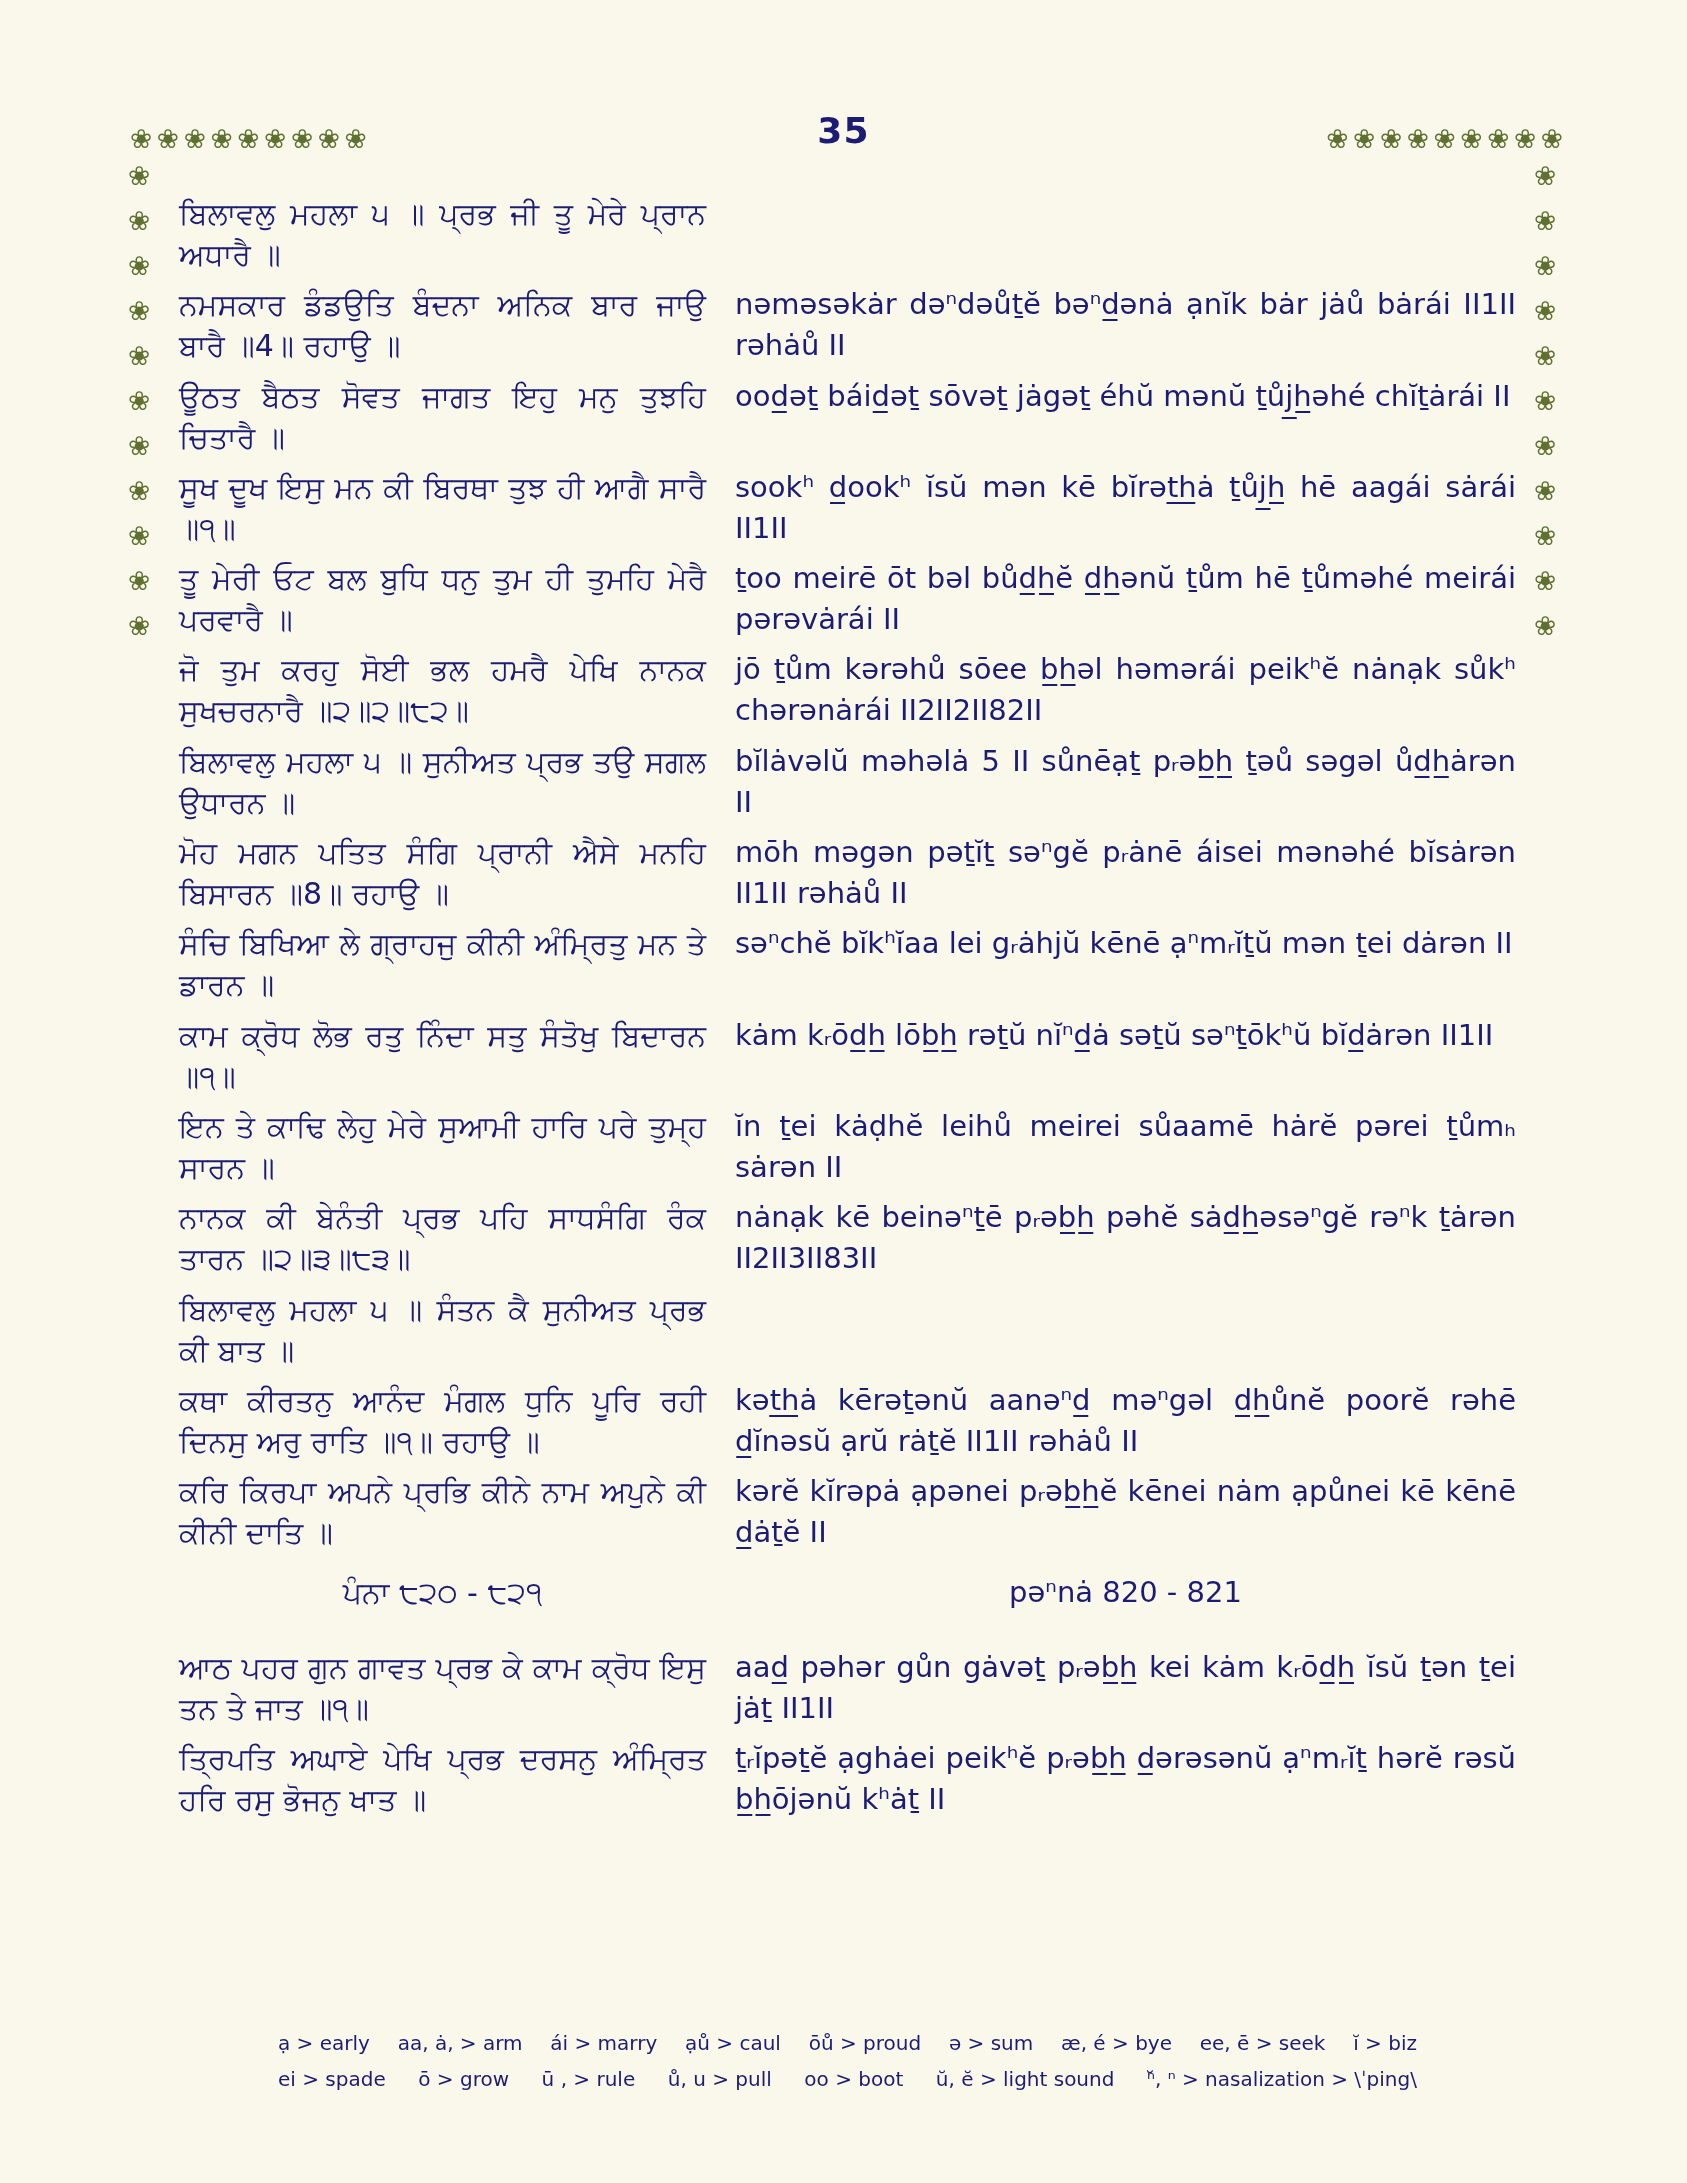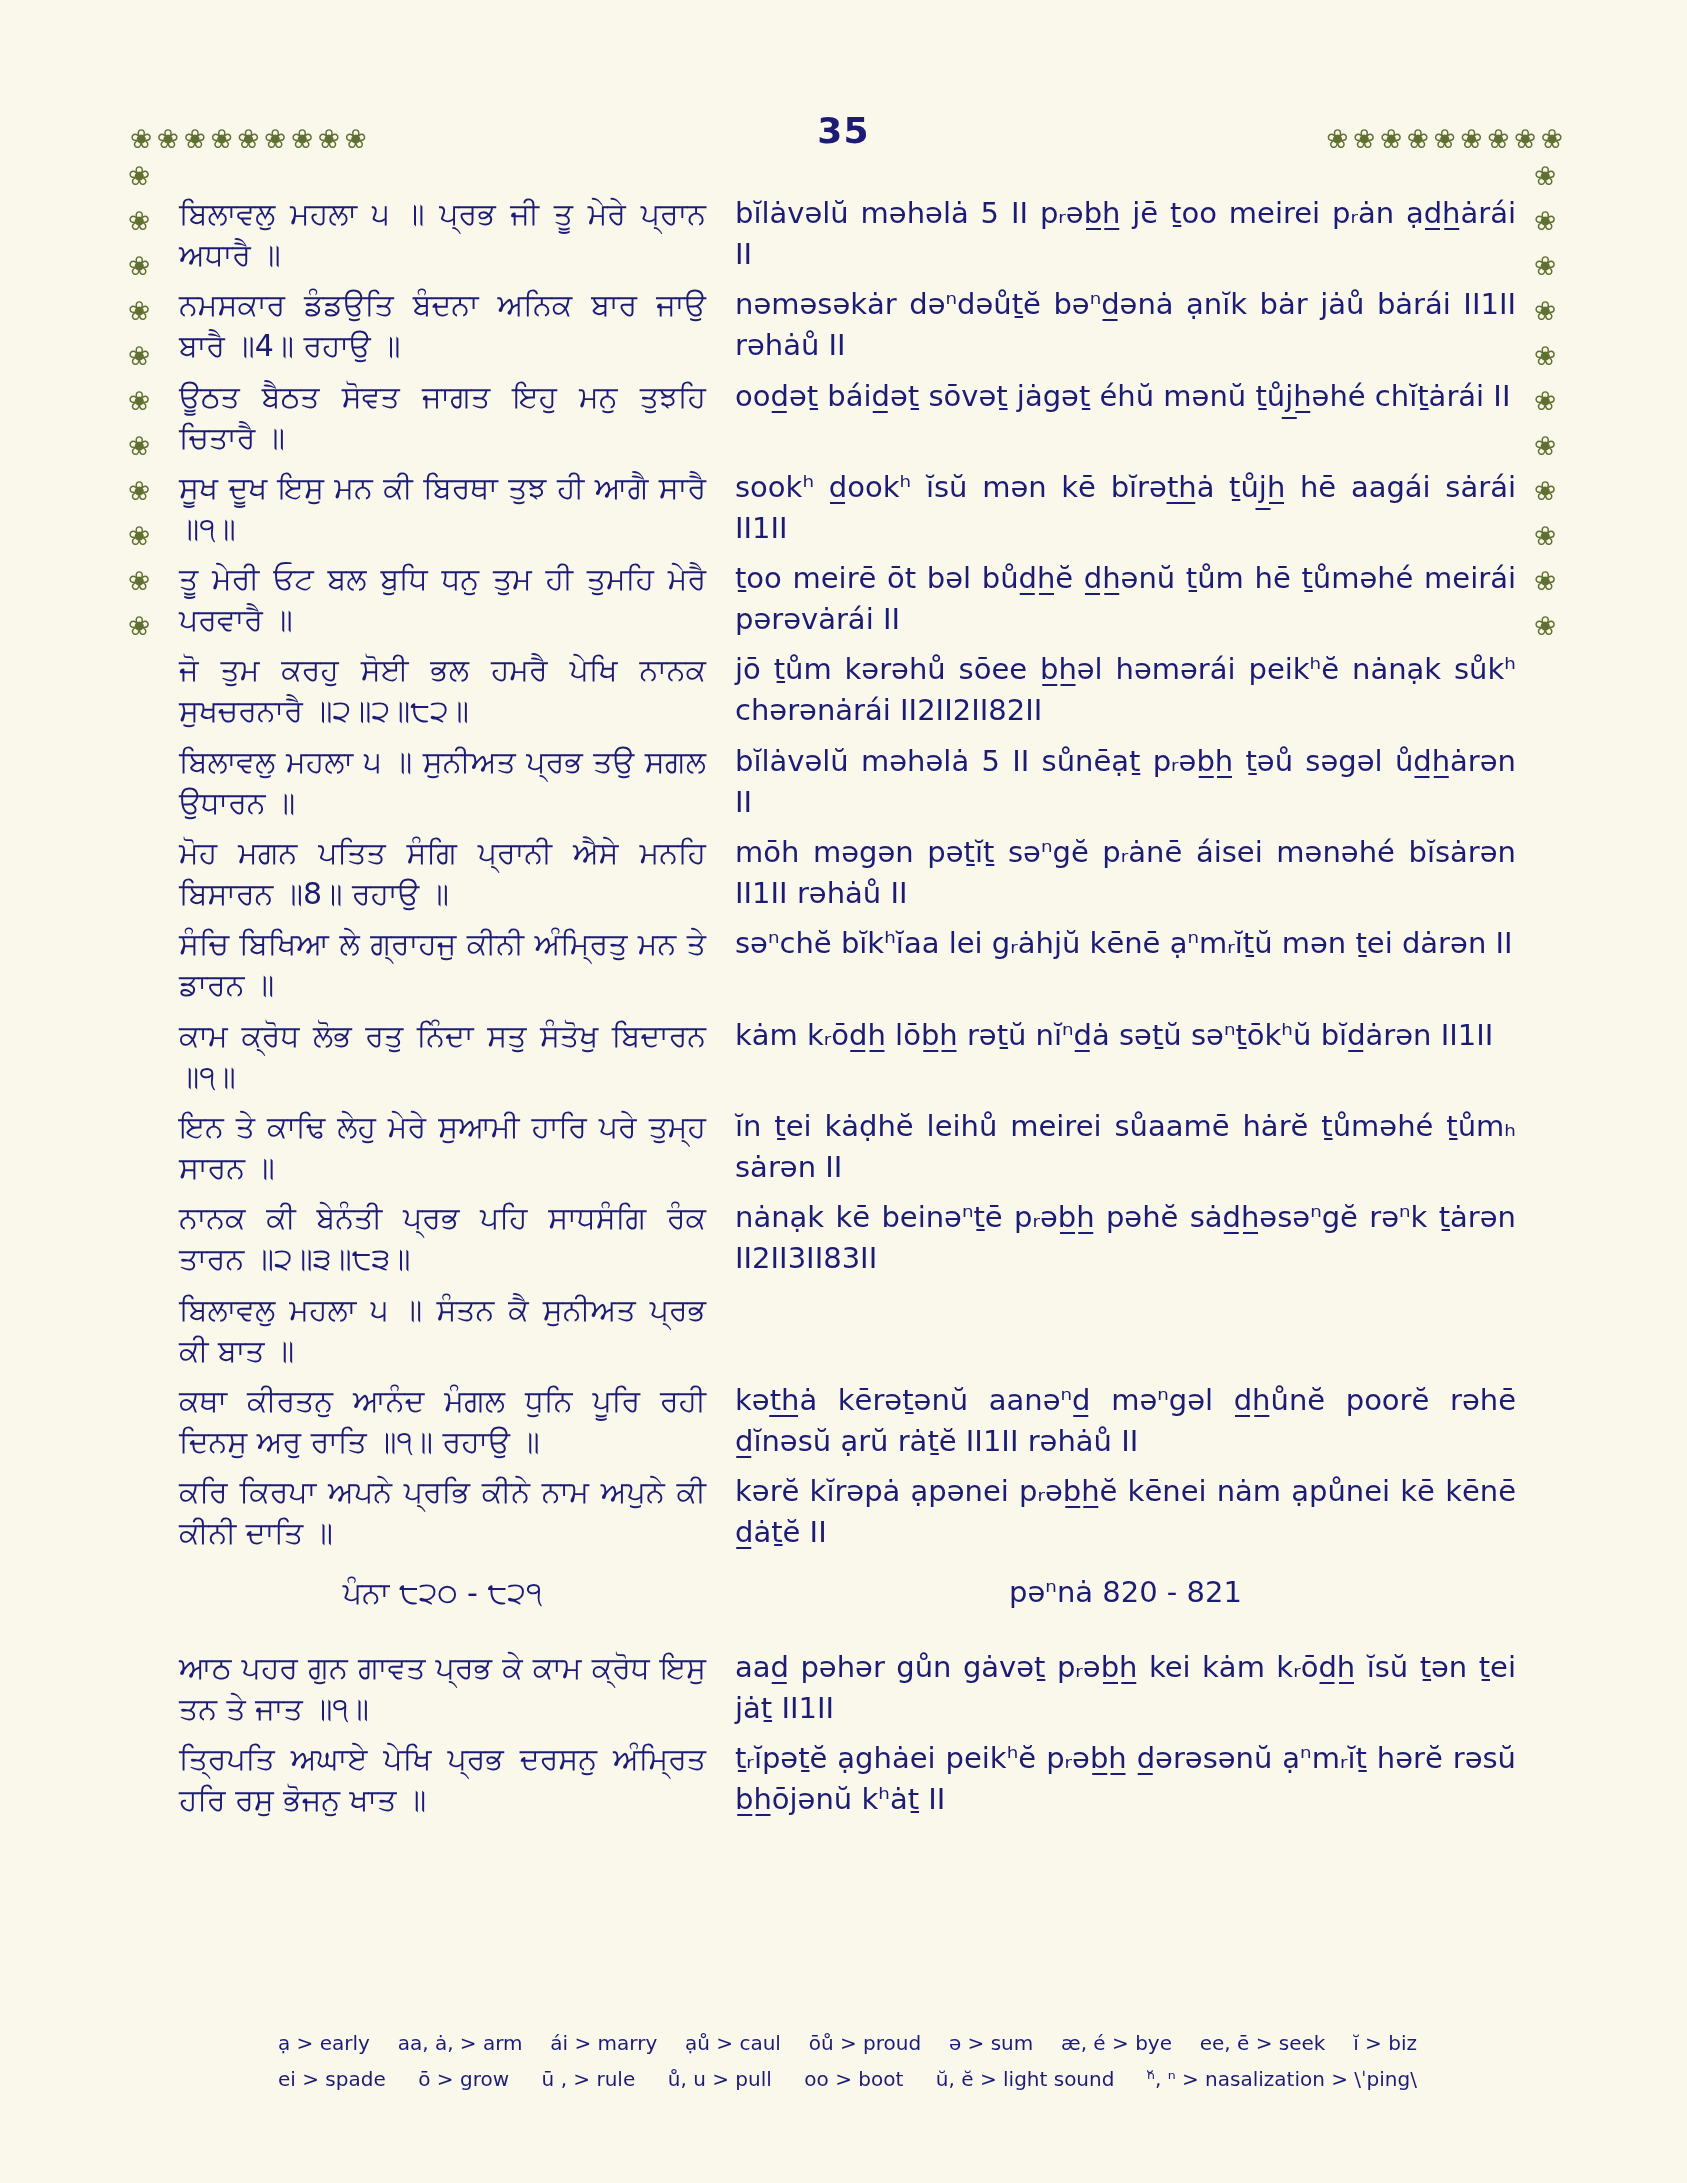--- a/index.html
+++ b/index.html
@@ -103,21 +103,20 @@
       <span class="flower">❀</span>
       <span class="flower">❀</span>
       <span class="flower">❀</span>
       <span class="flower">❀</span>
       <span class="flower">❀</span>
     </div>
 
   <main class="content">
       <div class="row">
     <div class="g-cell">ਬਿਲਾਵਲੁ ਮਹਲਾ ੫ ॥ ਪ੍ਰਭ ਜੀ ਤੂ ਮੇਰੇ ਪ੍ਰਾਨ ਅਧਾਰੈ ॥</div>
-    <div class="r-cell">bĭlȧvəlŭ məhəlȧ 5 II pᵣəb̲h̲ jē ṯoo meirei pᵣȧn ạd̲h̲ȧrái II</div>
   </div>
       <div class="row">
     <div class="g-cell">ਨਮਸਕਾਰ ਡੰਡਉਤਿ ਬੰਦਨਾ ਅਨਿਕ ਬਾਰ ਜਾਉ ਬਾਰੈ ॥4॥ ਰਹਾਉ ॥</div>
     <div class="r-cell">nəməsəkȧr dəⁿdəůṯĕ bəⁿd̲ənȧ ạnĭk bȧr jȧů bȧrái II1II rəhȧů II</div>
   </div>
       <div class="row">
     <div class="g-cell">ਊਠਤ ਬੈਠਤ ਸੋਵਤ ਜਾਗਤ ਇਹੁ ਮਨੁ ਤੁਝਹਿ ਚਿਤਾਰੈ ॥</div>
     <div class="r-cell">ood̲əṯ báid̲əṯ sōvəṯ jȧgəṯ éhŭ mənŭ ṯůj̲h̲əhé chĭṯȧrái II</div>
   </div>
       <div class="row">
@@ -143,21 +142,21 @@
       <div class="row">
     <div class="g-cell">ਸੰਚਿ ਬਿਖਿਆ ਲੇ ਗ੍ਰਾਹਜੁ ਕੀਨੀ ਅੰਮ੍ਰਿਤੁ ਮਨ ਤੇ ਡਾਰਨ ॥</div>
     <div class="r-cell">səⁿchĕ bĭkʰĭaa lei gᵣȧhjŭ kēnē ạⁿmᵣĭṯŭ mən ṯei dȧrən II</div>
   </div>
       <div class="row">
     <div class="g-cell">ਕਾਮ ਕ੍ਰੋਧ ਲੋਭ ਰਤੁ ਨਿੰਦਾ ਸਤੁ ਸੰਤੋਖੁ ਬਿਦਾਰਨ ॥੧॥</div>
     <div class="r-cell">kȧm kᵣōd̲h̲ lōb̲h̲ rəṯŭ nĭⁿd̲ȧ səṯŭ səⁿṯōkʰŭ bĭd̲ȧrən II1II</div>
   </div>
       <div class="row">
     <div class="g-cell">ਇਨ ਤੇ ਕਾਢਿ ਲੇਹੁ ਮੇਰੇ ਸੁਆਮੀ ਹਾਰਿ ਪਰੇ ਤੁਮ੍ਹ ਸਾਰਨ ॥</div>
-    <div class="r-cell">ĭn ṯei kȧḍhĕ leihů meirei sůaamē hȧrĕ ṯůməhé ṯůmₕ sȧrən II</div>
+    <div class="r-cell">ĭn ṯei kȧḍhĕ leihů meirei sůaamē hȧrĕ pərei ṯůmₕ sȧrən II</div>
   </div>
       <div class="row">
     <div class="g-cell">ਨਾਨਕ ਕੀ ਬੇਨੰਤੀ ਪ੍ਰਭ ਪਹਿ ਸਾਧਸੰਗਿ ਰੰਕ ਤਾਰਨ ॥੨॥੩॥੮੩॥</div>
     <div class="r-cell">nȧnạk kē beinəⁿṯē pᵣəb̲h̲ pəhĕ sȧd̲h̲əsəⁿgĕ rəⁿk ṯȧrən II2II3II83II</div>
   </div>
       <div class="row">
     <div class="g-cell">ਬਿਲਾਵਲੁ ਮਹਲਾ ੫ ॥ ਸੰਤਨ ਕੈ ਸੁਨੀਅਤ ਪ੍ਰਭ ਕੀ ਬਾਤ ॥</div>
   </div>
       <div class="row">
     <div class="g-cell">ਕਥਾ ਕੀਰਤਨੁ ਆਨੰਦ ਮੰਗਲ ਧੁਨਿ ਪੂਰਿ ਰਹੀ ਦਿਨਸੁ ਅਰੁ ਰਾਤਿ ॥੧॥ ਰਹਾਉ ॥</div>

